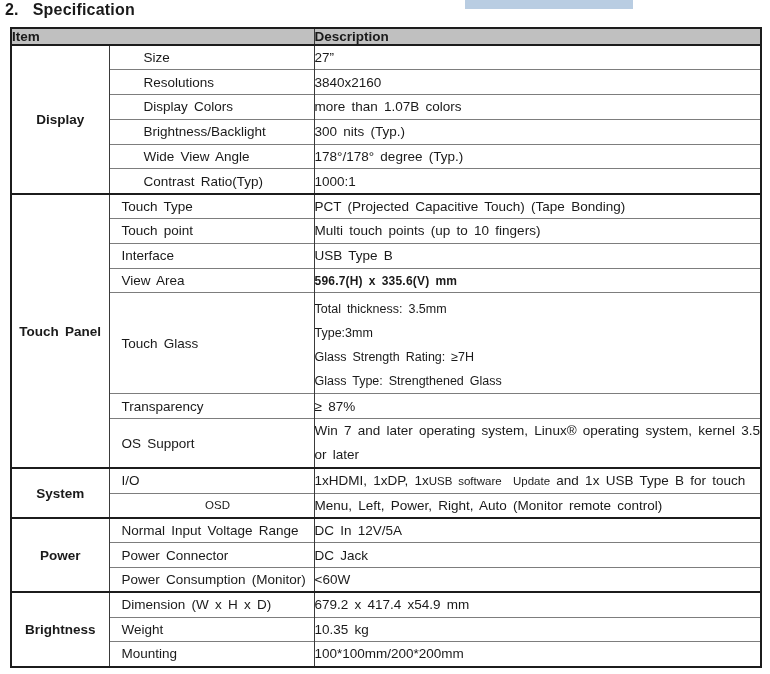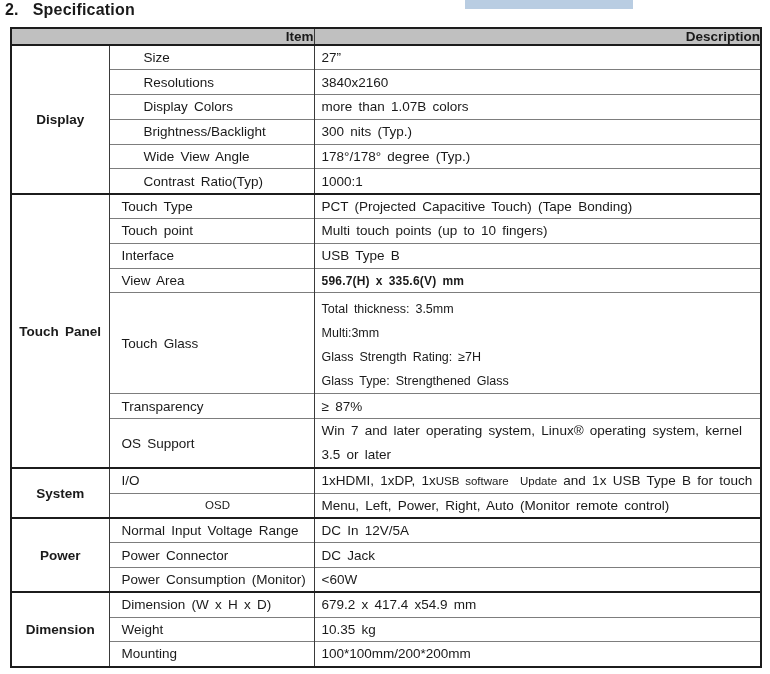--- a/index.html
+++ b/index.html
@@ -42,36 +42,36 @@
   th, td {
     border-top: 1px solid #7d7d7d;
     border-left: 1px solid #3a3a3a;
     vertical-align: middle;
     overflow: hidden;
   }
   th {
     background: #c0c0c0;
     font-weight: bold;
     font-size: 13.5px;
-    text-align: right;
+    text-align: left;
     height: 15px;
     border-bottom: 2px solid #1c1c1c;
   }
   tr.r  { height: 24.8px; }
   tr.r-glass { height: 97px; }
   tr.r-os    { height: 48px; }
   td.cat {
     font-weight: bold;
     text-align: center;
     font-size: 13.5px;
   }
   td.item { padding-left: 12px; }
   td.item.ind { padding-left: 34px; margin-top: 48px; }
   td.item.tiny { font-size: 11.5px; text-align: center; }
-  td.desc { padding-left: 7px; }
+  td.desc { }
   td.desc.small-bold { font-size: 12px; font-weight: 700; letter-spacing: 0.2px; margin-left: 17px; }
   td.desc.multiline { vertical-align: top; padding-top: 4px; font-size: 12.5px; }
   td.desc.multiline div { line-height: 24px; }
   td.desc.twoline { line-height: 24px; margin-top: 24px; }
   tr.section-start > td { border-top: 2px solid #1c1c1c; }
   .sm { font-size: 11.5px; white-space: pre; }
 </style>
 </head>
 <body>
 
@@ -133,21 +133,21 @@
       <td class="desc">USB Type B</td>
     </tr>
     <tr class="r">
       <td class="item">View Area</td>
       <td class="desc small-bold">596.7(H) x 335.6(V) mm</td>
     </tr>
     <tr class="r-glass">
       <td class="item">Touch Glass</td>
       <td class="desc multiline">
         <div>Total thickness: 3.5mm</div>
-        <div>Multi:3mm</div>
+        <div>Type:3mm</div>
         <div>Glass Strength Rating: ≥7H</div>
         <div>Glass Type: Strengthened Glass</div>
       </td>
     </tr>
     <tr class="r">
       <td class="item">Transparency</td>
       <td class="desc">≥ 87%</td>
     </tr>
     <tr class="r-os">
       <td class="item">OS Support</td>
@@ -172,21 +172,21 @@
     <tr class="r">
       <td class="item">Power Connector</td>
       <td class="desc">DC Jack</td>
     </tr>
     <tr class="r">
       <td class="item">Power Consumption (Monitor)</td>
       <td class="desc">&lt;60W</td>
     </tr>
 
     <tr class="r section-start">
-      <td class="cat" rowspan="3">Dimension</td>
+      <td class="cat" rowspan="3">Brightness</td>
       <td class="item">Dimension (W x H x D)</td>
       <td class="desc">679.2 x 417.4 x54.9 mm</td>
     </tr>
     <tr class="r">
       <td class="item">Weight</td>
       <td class="desc">10.35 kg</td>
     </tr>
     <tr class="r">
       <td class="item">Mounting</td>
       <td class="desc">100*100mm/200*200mm</td>

